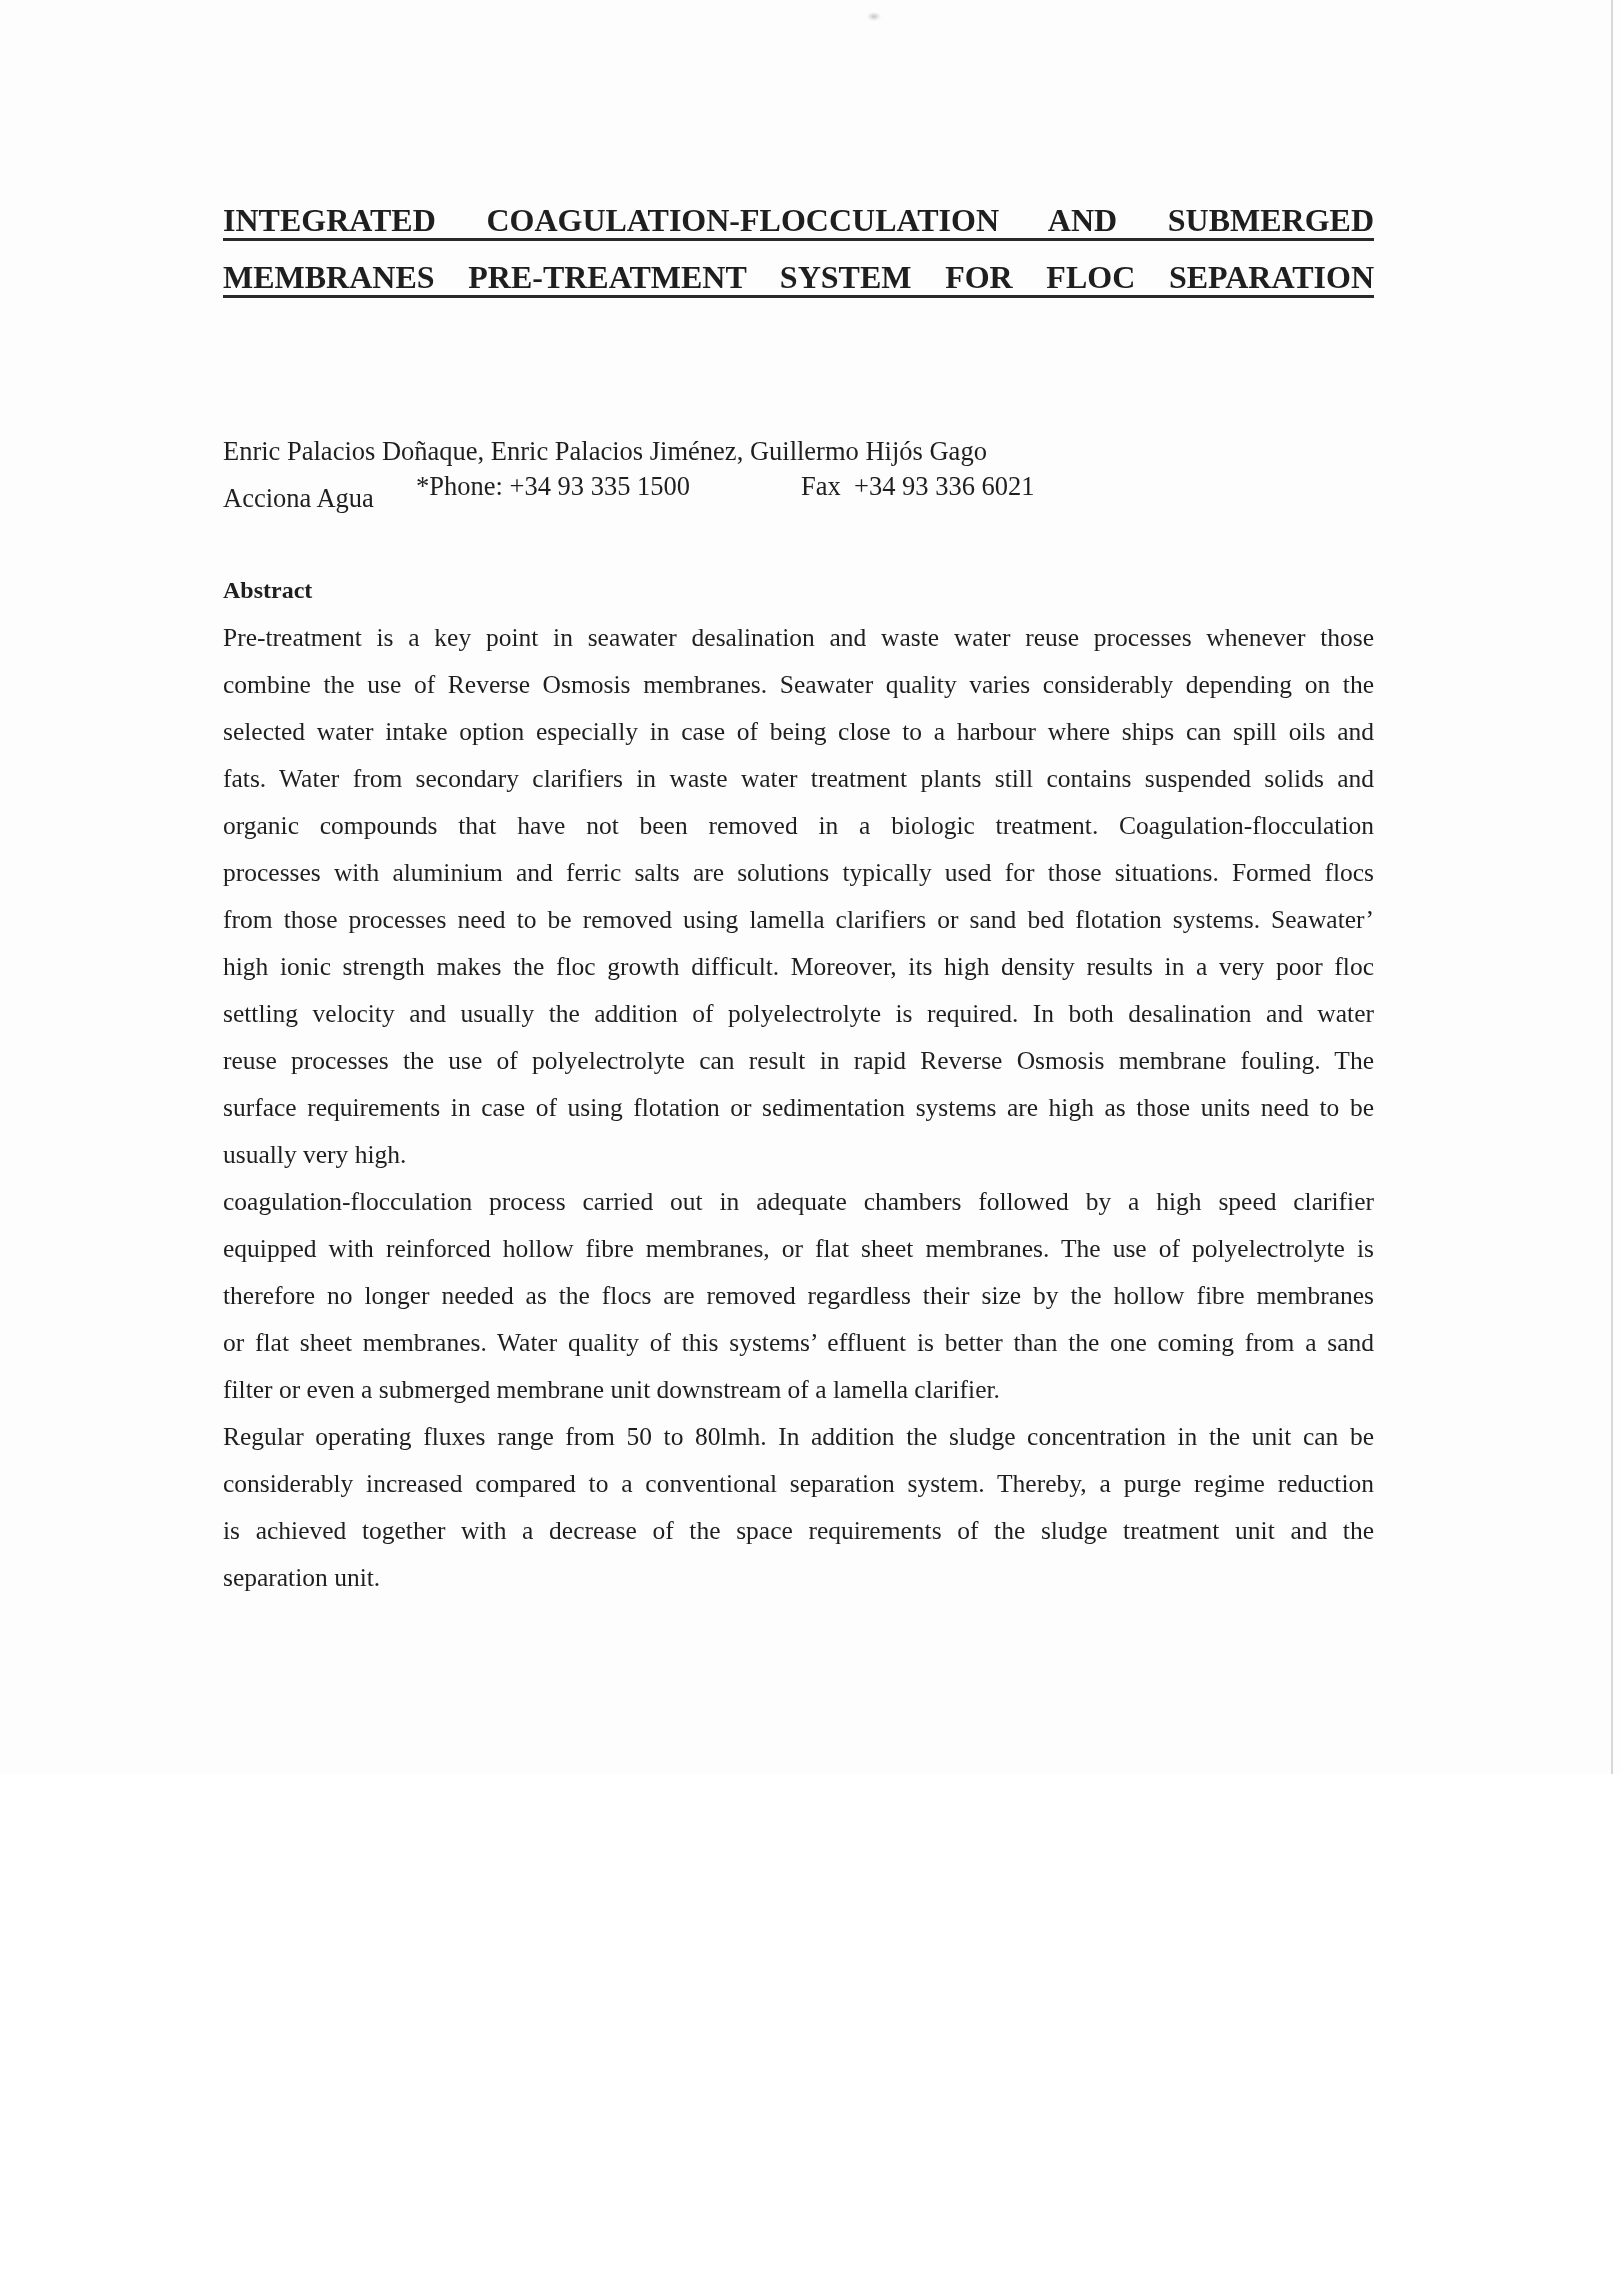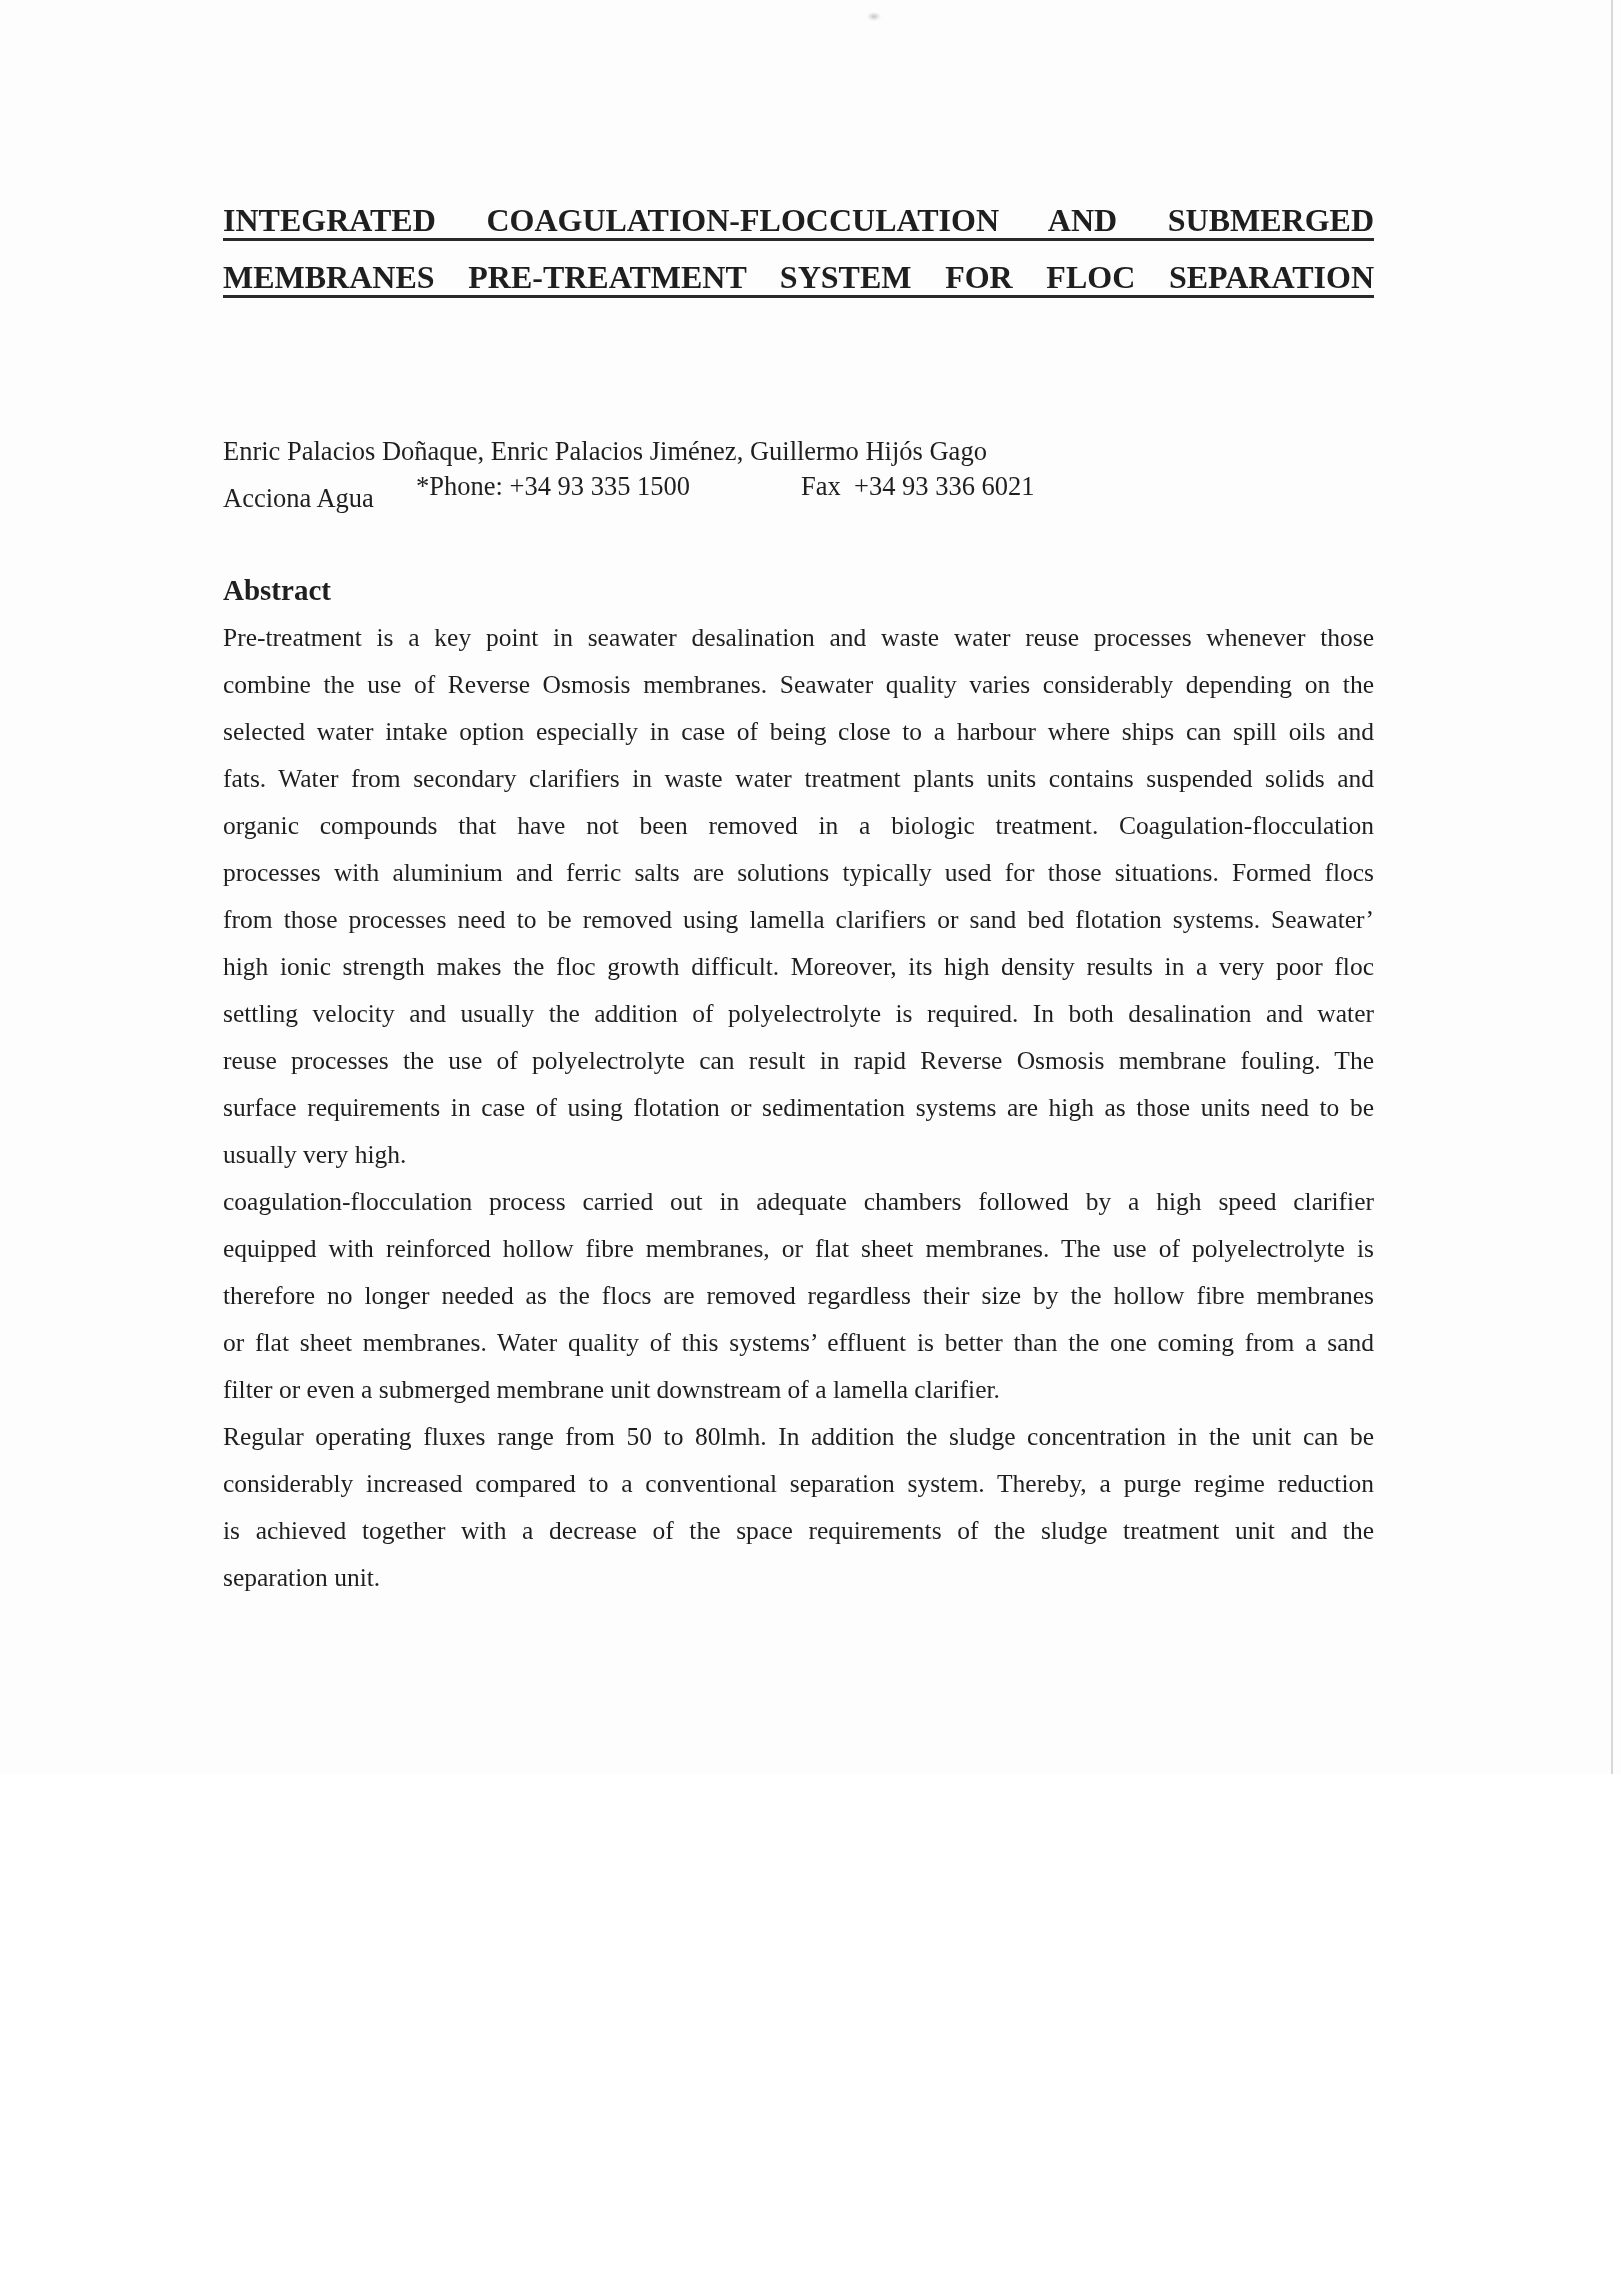--- a/index.html
+++ b/index.html
@@ -51,21 +51,21 @@
     line-height: 47px;
   }
   .byline-row { position: relative; height: 47px; }
   .aff-cell { position: absolute; top: 0; white-space: pre; }
   .aff-org   { left: 0; margin-top: 12px; }
   .aff-phone { left: 193px; }
   .aff-fax   { left: 578px; }
   
   .abstract-heading {
     top: 567px;
-    font-size: 29px;
+    font-size: 24px;
     line-height: 47px;
     font-weight: bold;
   }
   .abstract-body {
     top: 614px;
     font-size: 25.5px;
     line-height: 47px;
   }
   .bline {
     height: 47px;
@@ -115,21 +115,21 @@
       <span class="aff-cell aff-fax">Fax  +34 93 336 6021</span>
     </div>
   </div>
 
   <div class="content-col abstract-heading">Abstract</div>
 
   <div class="content-col abstract-body">
     <div class="bline just">Pre-treatment is a key point in seawater desalination and waste water reuse processes whenever those</div>
     <div class="bline just">combine the use of Reverse Osmosis membranes. Seawater quality varies considerably depending on the</div>
     <div class="bline just">selected water intake option especially in case of being close to a harbour where ships can spill oils and</div>
-    <div class="bline just">fats. Water from secondary clarifiers in waste water treatment plants units contains suspended solids and</div>
+    <div class="bline just">fats. Water from secondary clarifiers in waste water treatment plants still contains suspended solids and</div>
     <div class="bline just">organic compounds that have not been removed in a biologic treatment. Coagulation-flocculation</div>
     <div class="bline just">processes with aluminium and ferric salts are solutions typically used for those situations. Formed flocs</div>
     <div class="bline just">from those processes need to be removed using lamella clarifiers or sand bed flotation systems. Seawater’</div>
     <div class="bline just">high ionic strength makes the floc growth difficult. Moreover, its high density results in a very poor floc</div>
     <div class="bline just">settling velocity and usually the addition of polyelectrolyte is required. In both desalination and water</div>
     <div class="bline just">reuse processes the use of polyelectrolyte can result in rapid Reverse Osmosis membrane fouling. The</div>
     <div class="bline just">surface requirements in case of using flotation or sedimentation systems are high as those units need to be</div>
     <div class="bline">usually very high.</div>
 
     <div class="bline just">coagulation-flocculation process carried out in adequate chambers followed by a high speed clarifier</div>

